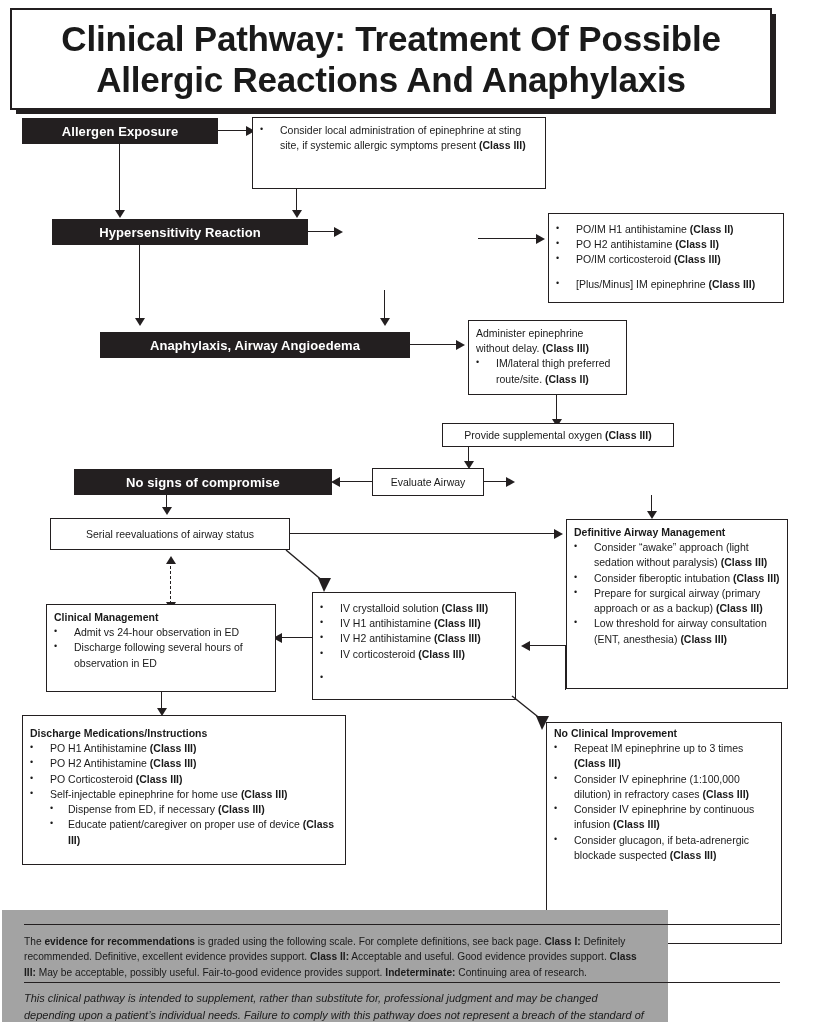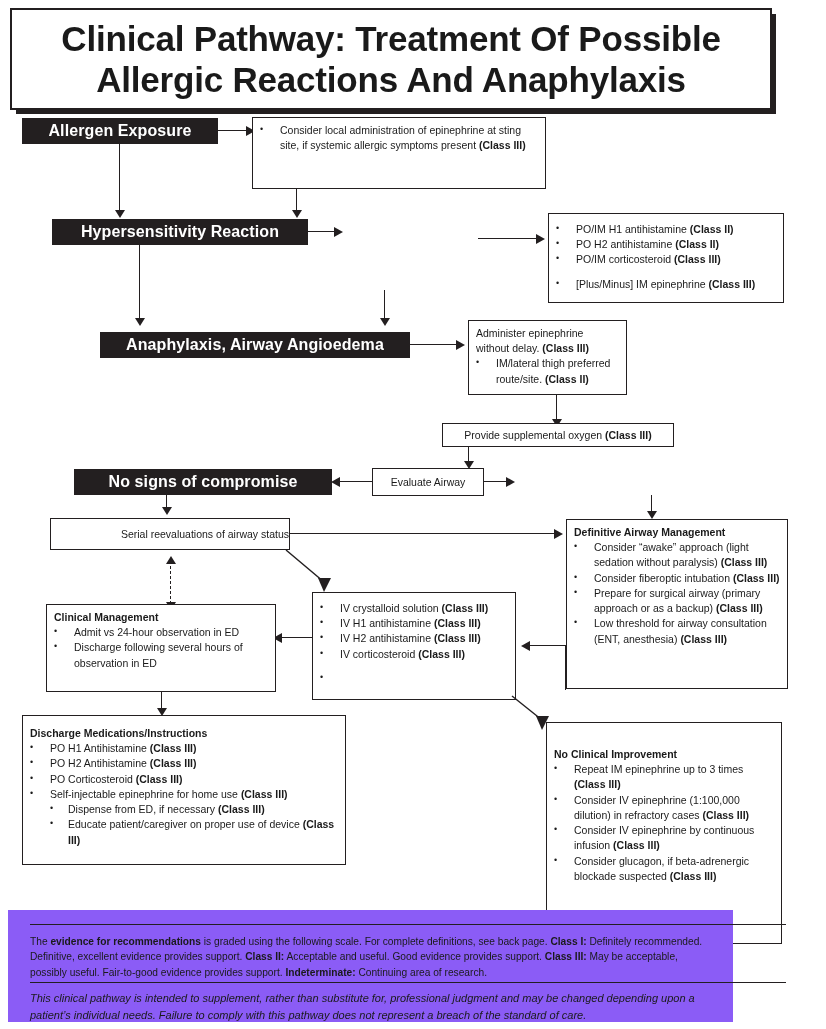--- a/index.html
+++ b/index.html
@@ -50,21 +50,21 @@
     line-height:1.45;
     color:#1a1a1a;
     padding:5px 7px;
   }
   .bar{
     position:absolute;
     box-sizing:border-box;
     background:#231f20;
     color:#ffffff;
     font-weight:bold;
-    font-size:16px;
+    font-size:13px;
     display:flex;
     align-items:center;
     justify-content:center;
     text-align:center;
     letter-spacing:0.1px;
   }
   .plain{
     position:absolute;
     box-sizing:border-box;
     background:#ffffff;
@@ -106,23 +106,23 @@
   .dash{
     position:absolute;
     width:0;
     border-left:1.4px dashed #231f20;
   }
   .diag{position:absolute;overflow:visible;}
 
   
   .footer{
     position:absolute;
-    left:8px; top:910px;
-    width:725px; height:112px;
-    background:#8b5cf6;
+    left:2px; top:910px;
+    width:666px; height:112px;
+    background:#a3a3a3;
     box-sizing:border-box;
   }
   .rule{
     position:absolute;
     height:1.4px;background:#231f20;
   }
   .fo-text{
     position:absolute;
     left:22px; right:24px;
     font-size:10.2px;
@@ -247,21 +247,21 @@
     <span>No signs of compromise</span>
   </div>
 
 
   <div class="ln lnv" style="left:166px;top:495px;height:14px;"></div>
   <div class="arr arr-d" style="left:162px;top:507px;"></div>
 
   <div class="ln lnv" style="left:651px;top:495px;height:18px;"></div>
   <div class="arr arr-d" style="left:647px;top:511px;"></div>
 
-  <div class="plain" style="left:50px;top:518px;width:240px;height:32px;justify-content:flex-end;">
+  <div class="plain" style="left:50px;top:518px;width:240px;height:32px;">
     <span>Serial reevaluations of airway status</span>
   </div>
 
   <div class="ln lnh" style="left:290px;top:533px;width:266px;"></div>
   <div class="arr arr-r" style="left:554px;top:529px;"></div>
 
   <div class="node" style="left:566px;top:519px;width:222px;height:170px;">
     <div class="hd">Definitive Airway Management</div>
     <div class="li">
         <span class="b">•</span>
@@ -361,21 +361,21 @@
     <div class="li li2">
         <span class="b">•</span>
         <span class="txt">Dispense from ED, if necessary <b>(Class III)</b></span>
       </div>
     <div class="li li2">
         <span class="b">•</span>
         <span class="txt">Educate patient/caregiver on proper use of device <b>(Class III)</b></span>
       </div>
   </div>
 
-  <div class="node" style="left:546px;top:722px;width:236px;height:222px;padding-top:24px;">
+  <div class="node" style="left:546px;top:722px;width:236px;height:222px;padding-top:3px;">
     <div class="hd">No Clinical Improvement</div>
     <div class="li">
         <span class="b">•</span>
         <span class="txt">Repeat IM epinephrine up to 3 times <b>(Class III)</b></span>
       </div>
     <div class="li">
         <span class="b">•</span>
         <span class="txt">Consider IV epinephrine (1:100,000 dilution) in refractory cases <b>(Class III)</b></span>
       </div>
     <div class="li">

